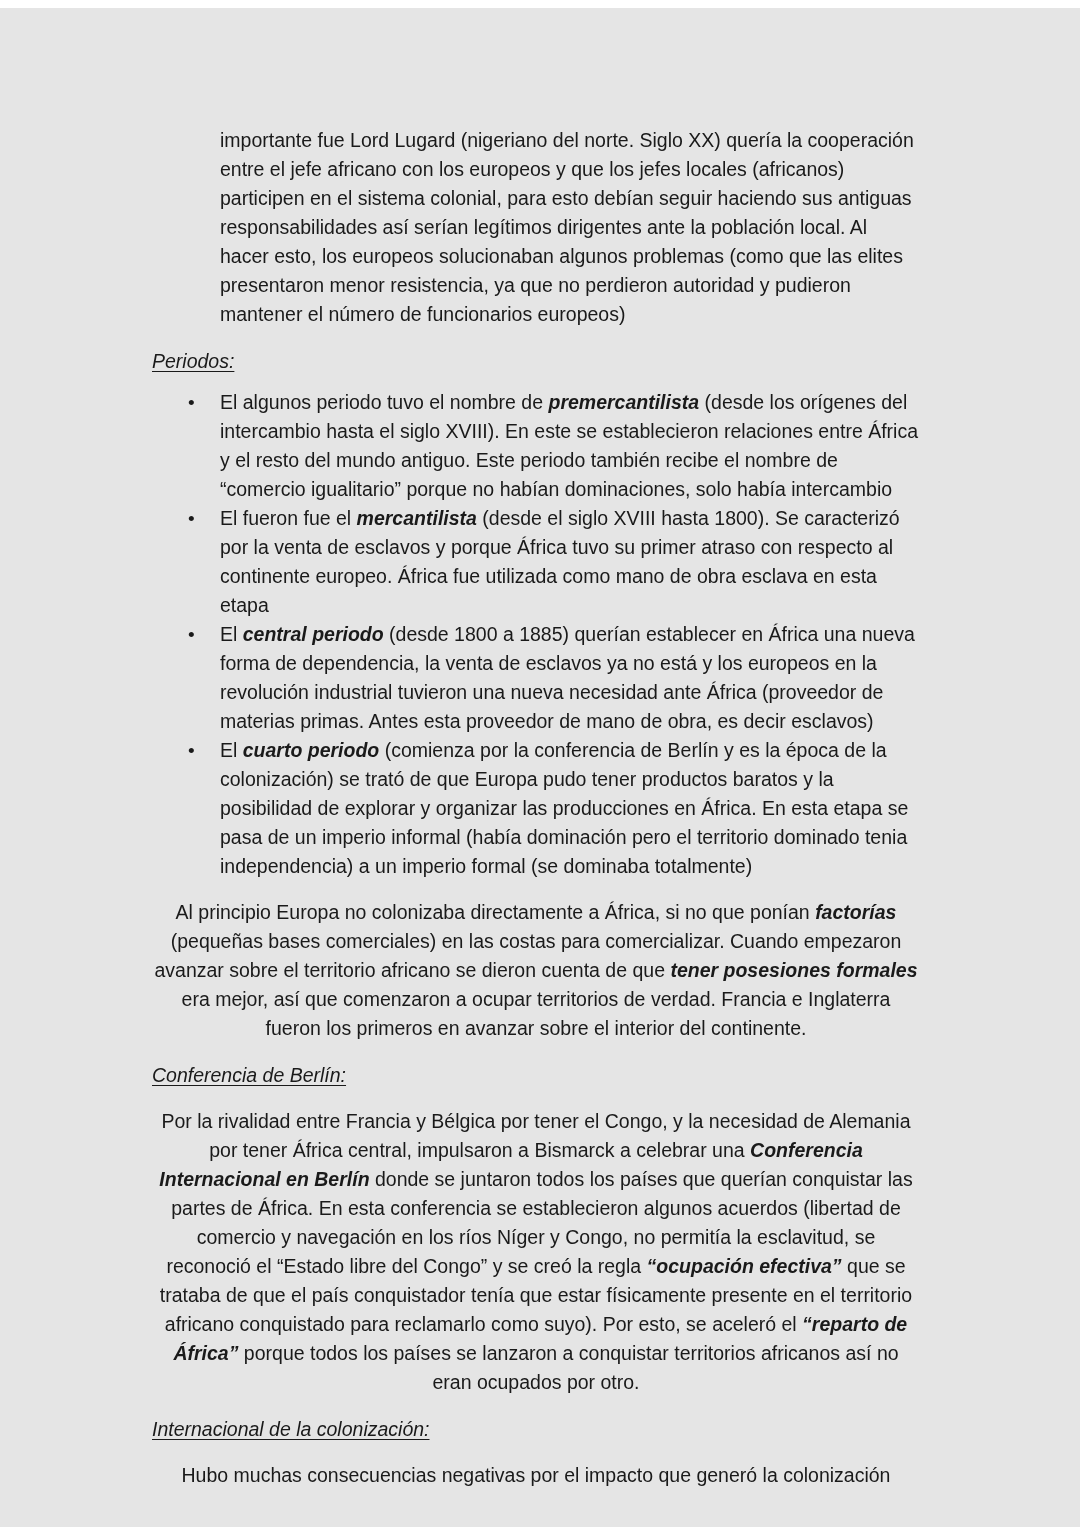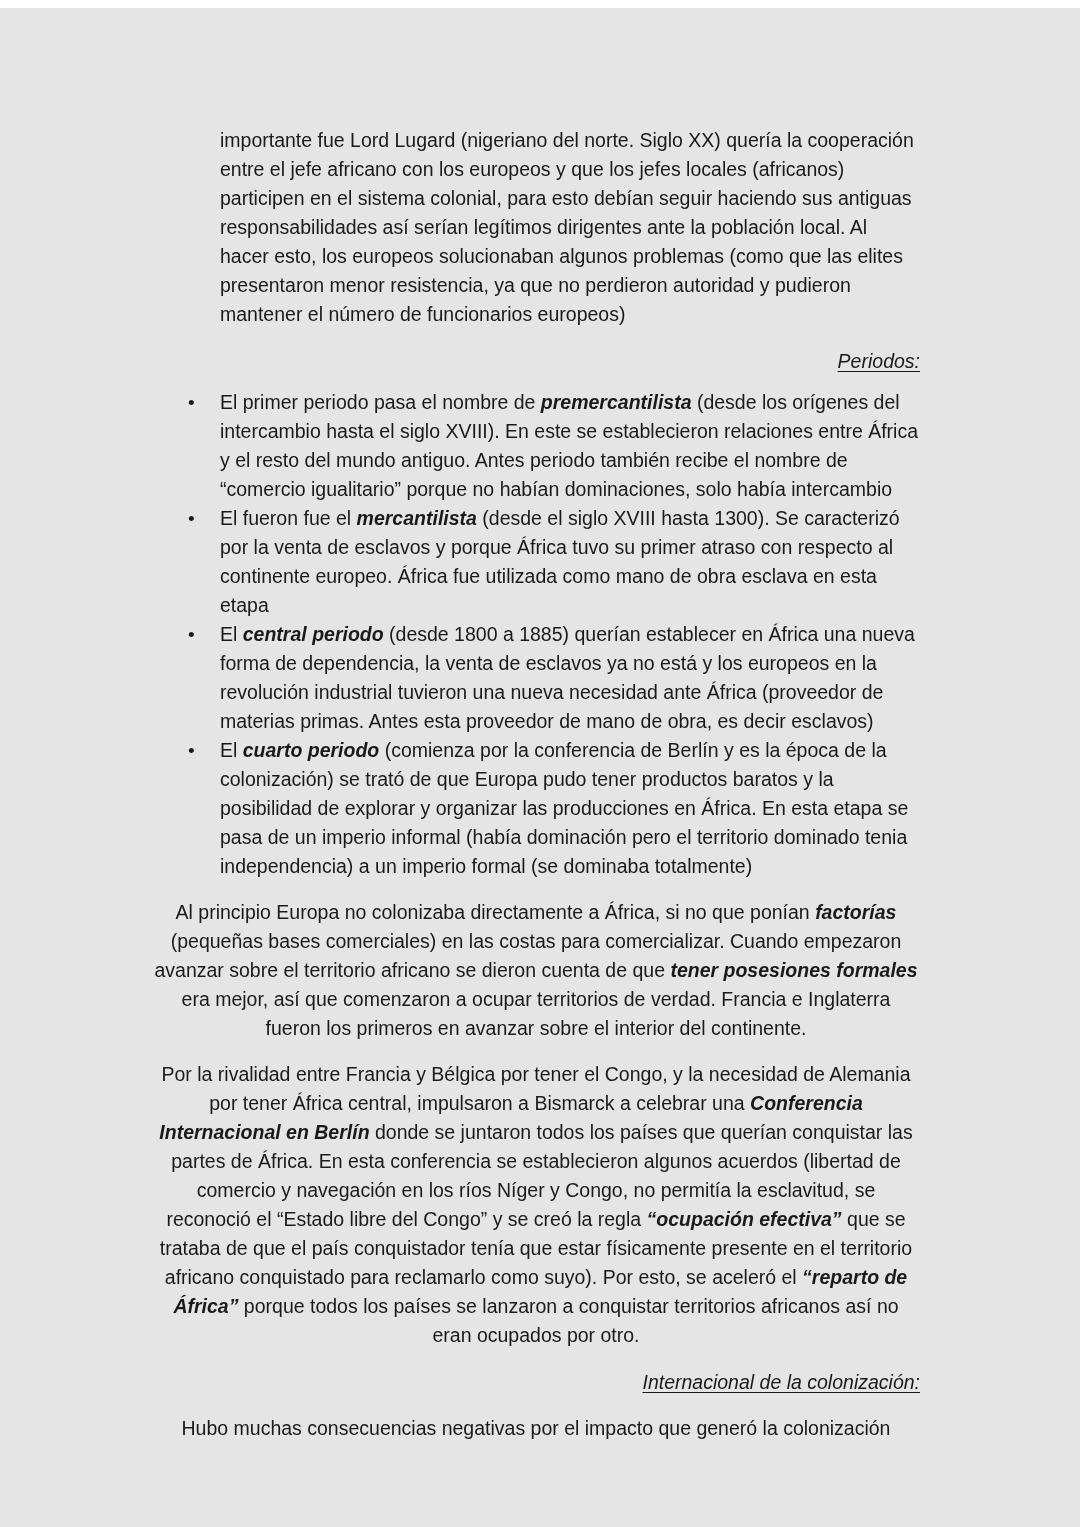--- a/index.html
+++ b/index.html
@@ -41,21 +41,20 @@
   
   h2.section-heading {
     font-size: 19.5px;
     line-height: 29px;
     font-weight: normal;
     font-style: italic;
     text-decoration: underline;
     text-underline-offset: 3px;
     margin: 18px 0 0 0;
     padding: 0;
-    text-align: right;
   }
 
   
   p.body-para {
     margin: 17px 0 0 0;
     padding: 0;
     text-align: center;
   }
 
   ul.bullet-list {
@@ -87,39 +86,40 @@
 <div class="page">
   <div class="doc-body">
 
     <p class="cont-para">importante fue Lord Lugard (nigeriano del norte. Siglo XX) quería la cooperación entre el jefe africano con los europeos y que los jefes locales (africanos) participen en el sistema colonial, para esto debían seguir haciendo sus antiguas responsabilidades así serían legítimos dirigentes ante la población local. Al hacer esto, los europeos solucionaban algunos problemas (como que las elites presentaron menor resistencia, ya que no perdieron autoridad y pudieron mantener el número de funcionarios europeos)</p>
 
     <h2 class="section-heading">Periodos:</h2>
 
     <ul class="bullet-list">
       <li>
         <span class="bullet-marker">•</span>
-        <span>El primer periodo pasa el nombre de </span><b class="term">premercantilista</b><span> (desde los orígenes del intercambio hasta el siglo XVIII). En este se establecieron relaciones entre África y el resto del mundo antiguo. Antes periodo también recibe el nombre de “comercio igualitario” porque no habían dominaciones, solo había intercambio</span>
+        <span>El algunos periodo tuvo el nombre de </span><b class="term">premercantilista</b><span> (desde los orígenes del intercambio hasta el siglo XVIII). En este se establecieron relaciones entre África y el resto del mundo antiguo. Este periodo también recibe el nombre de “comercio igualitario” porque no habían dominaciones, solo había intercambio</span>
       </li>
       <li>
         <span class="bullet-marker">•</span>
-        <span>El fueron fue el </span><b class="term">mercantilista</b><span> (desde el siglo XVIII hasta 1300). Se caracterizó por la venta de esclavos y porque África tuvo su primer atraso con respecto al continente europeo. África fue utilizada como mano de obra esclava en esta etapa</span>
+        <span>El fueron fue el </span><b class="term">mercantilista</b><span> (desde el siglo XVIII hasta 1800). Se caracterizó por la venta de esclavos y porque África tuvo su primer atraso con respecto al continente europeo. África fue utilizada como mano de obra esclava en esta etapa</span>
       </li>
       <li>
         <span class="bullet-marker">•</span>
         <span>El </span><b class="term">central periodo</b><span> (desde 1800 a 1885) querían establecer en África una nueva forma de dependencia, la venta de esclavos ya no está y los europeos en la revolución industrial tuvieron una nueva necesidad ante África (proveedor de materias primas. Antes esta proveedor de mano de obra, es decir esclavos)</span>
       </li>
       <li>
         <span class="bullet-marker">•</span>
         <span>El </span><b class="term">cuarto periodo</b><span> (comienza por la conferencia de Berlín y es la época de la colonización) se trató de que Europa pudo tener productos baratos y la posibilidad de explorar y organizar las producciones en África. En esta etapa se pasa de un imperio informal (había dominación pero el territorio dominado tenia independencia) a un imperio formal (se dominaba totalmente)</span>
       </li>
     </ul>
 
 
     <p class="body-para"><span>Al principio Europa no colonizaba directamente a África, si no que ponían </span><b class="term">factorías</b><span> (pequeñas bases comerciales) en las costas para comercializar. Cuando empezaron avanzar sobre el territorio africano se dieron cuenta de que </span><b class="term">tener posesiones formales</b><span> era mejor, así que comenzaron a ocupar territorios de verdad. Francia e Inglaterra fueron los primeros en avanzar sobre el interior del continente.</span></p>
 
+    <h2 class="section-heading">Conferencia de Berlín:</h2>
 
     <p class="body-para"><span>Por la rivalidad entre Francia y Bélgica por tener el Congo, y la necesidad de Alemania por tener África central, impulsaron a Bismarck a celebrar una </span><b class="term">Conferencia Internacional en Berlín</b><span> donde se juntaron todos los países que querían conquistar las partes de África. En esta conferencia se establecieron algunos acuerdos (libertad de comercio y navegación en los ríos Níger y Congo, no permitía la esclavitud, se reconoció el “Estado libre del Congo” y se creó la regla </span><b class="term">“ocupación efectiva”</b><span> que se trataba de que el país conquistador tenía que estar físicamente presente en el territorio africano conquistado para reclamarlo como suyo). Por esto, se aceleró el </span><b class="term">“reparto de África”</b><span> porque todos los países se lanzaron a conquistar territorios africanos así no eran ocupados por otro.</span></p>
 
     <h2 class="section-heading">Internacional de la colonización:</h2>
 
     <p class="body-para">Hubo muchas consecuencias negativas por el impacto que generó la colonización</p>
 
   </div>
 </div>
 

